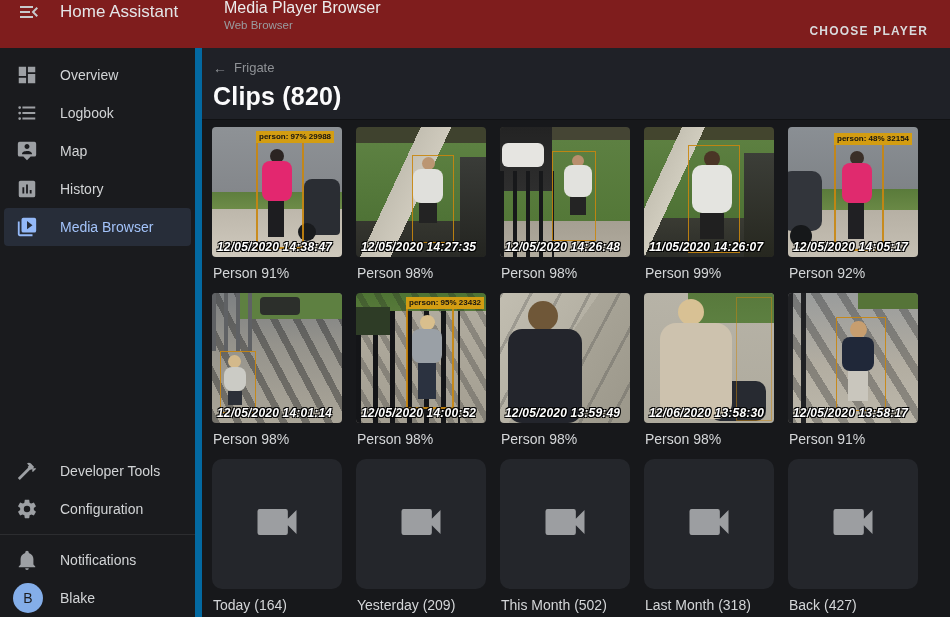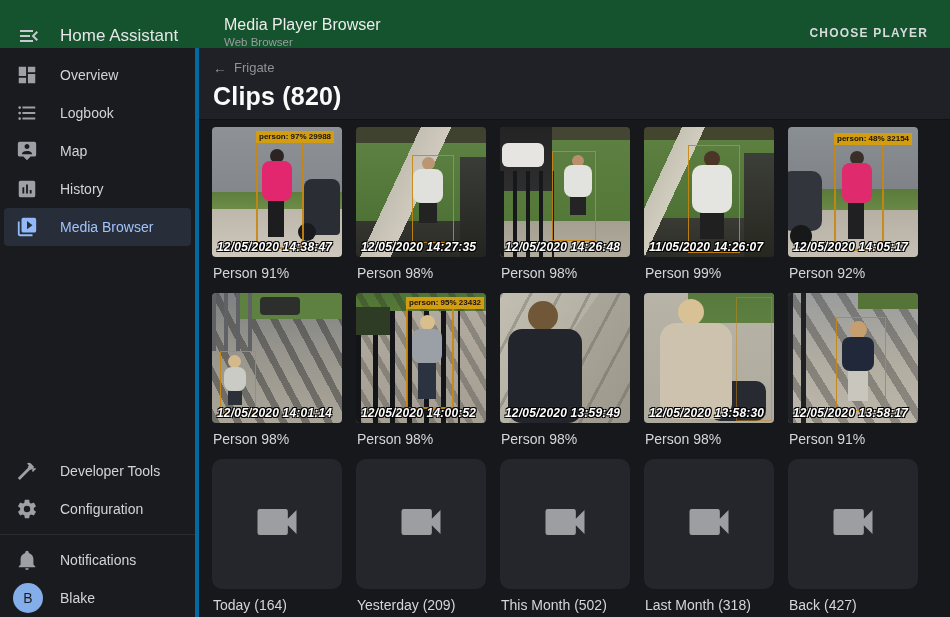--- a/index.html
+++ b/index.html
@@ -1,36 +1,36 @@
 <!DOCTYPE html>
 <html><head>
 <meta charset="utf-8">
 <style>
   html,body{margin:0;padding:0;background:#000;}
   .app{position:relative;width:950px;height:617px;overflow:hidden;
        font-family:"Liberation Sans",sans-serif;background:#17181b;color:#e8eaed;
        -webkit-font-smoothing:antialiased;}
 
   
-  .app-bar{position:absolute;top:0;left:0;width:950px;height:48px;background:#14532d;
-           display:flex;align-items:flex-end;z-index:5;}
+  .app-bar{position:absolute;top:0;left:0;width:950px;height:48px;background:#7f1d1d;
+           display:flex;align-items:flex-start;z-index:5;}
   .bar-left{width:195px;display:flex;align-items:center;flex:none;}
   .menu-btn{width:24px;height:24px;margin-left:17px;cursor:pointer;color:#c7c9cc;flex:none;}
   .menu-btn svg{width:24px;height:24px;fill:currentColor;}
   .bar-title{margin-left:19px;font-size:17px;color:#e4e5e7;font-weight:400;white-space:nowrap;}
   .bar-mid{margin-left:29px;line-height:1;}
   .page-title{font-size:16px;color:#ececec;font-weight:400;}
   .page-sub{font-size:11.5px;color:#9a9ca0;margin-top:4px;}
   .bar-right{margin-left:auto;margin-right:16px;}
   .choose-player{font-size:12px;font-weight:700;letter-spacing:1.2px;color:#d9dadc;
                  background:none;border:none;cursor:pointer;font-family:inherit;padding:8px 6px;margin-top:16px;}
 
   
   .sidebar{position:absolute;top:48px;left:0;width:195px;height:569px;background:#1a1b1e;
-           border-right:4px solid #0369a1;display:flex;flex-direction:column;z-index:4;}
+           border-right:7px solid #0369a1;display:flex;flex-direction:column;z-index:4;}
   .side-group{padding-top:8px;}
   .side-item{height:38px;display:flex;align-items:center;cursor:pointer;margin:0 4px;border-radius:4px;}
   .side-item .ic{width:22px;height:22px;margin-left:12px;flex:none;color:#9da0a4;}
   .side-item .ic svg{width:22px;height:22px;fill:currentColor;}
   .side-item .lbl{margin-left:22px;font-size:14px;font-weight:500;color:#d2d4d6;white-space:nowrap;}
   .side-item.selected{background:#272d39;}
   .side-item.selected .ic{color:#94b9f8;}
   .side-item.selected .lbl{color:#a3c3fa;}
   .side-spacer{flex:1;}
   .side-divider{height:1px;background:#2c2d30;margin:6px 0;}
@@ -401,21 +401,21 @@
         <div class="prop p1"></div>
         <div class="prop p2"></div>
 
         <div class="head"></div>
         <div class="torso"></div>
 
       </div>
       <div class="bbox">
         
       </div>
-      <div class="ts">12/05/2020 13:58:30</div>
+      <div class="ts">12/06/2020 13:58:30</div>
     </div>
     <div class="caption">Person 98%</div>
   </div>
 
   <div class="card">
     <div class="thumb c9">
       <div class="scene">
         <div class="prop p1"></div>
         <div class="prop p2"></div>
 

